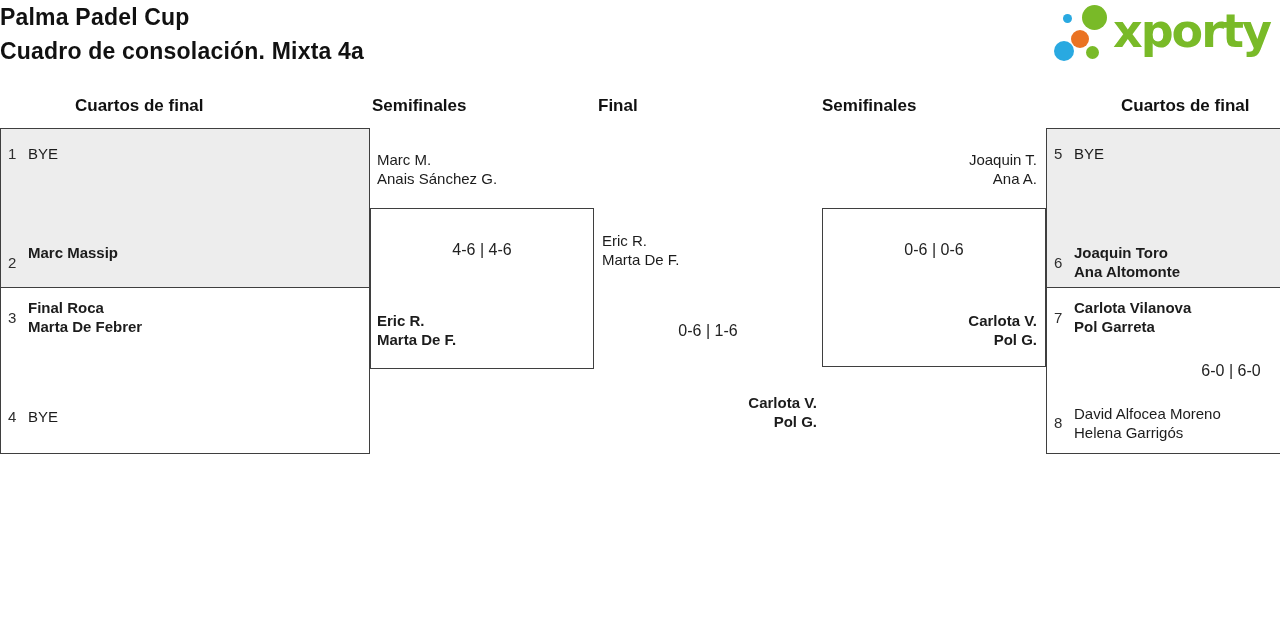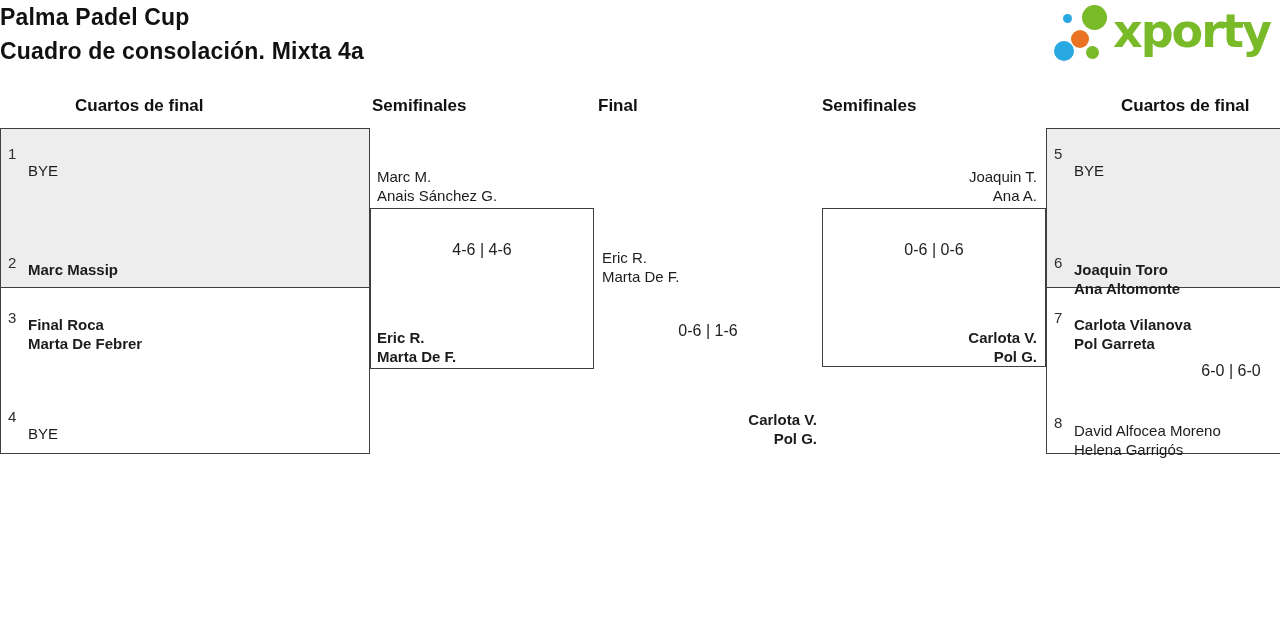--- a/index.html
+++ b/index.html
@@ -37,21 +37,20 @@
     position:absolute; border:1px solid #3f3f3f; background:#ffffff;
   }
   .box.shaded { background:#ededed; }
   .seed {
     position:absolute; font-size:15px; line-height:19px; color:#2e2e2e;
     width:16px;
   }
   .team {
     position:absolute; font-size:15px; line-height:19px; color:#1c1c1c;
     white-space:nowrap;
-    margin-top:17px;
   }
   .team.winner { font-weight:700; }
   .team.align-right { text-align:right; }
   .score {
     position:absolute; font-size:16px; line-height:18px; color:#222;
     text-align:center; white-space:nowrap;
   }
 </style>
 </head>
 <body>

